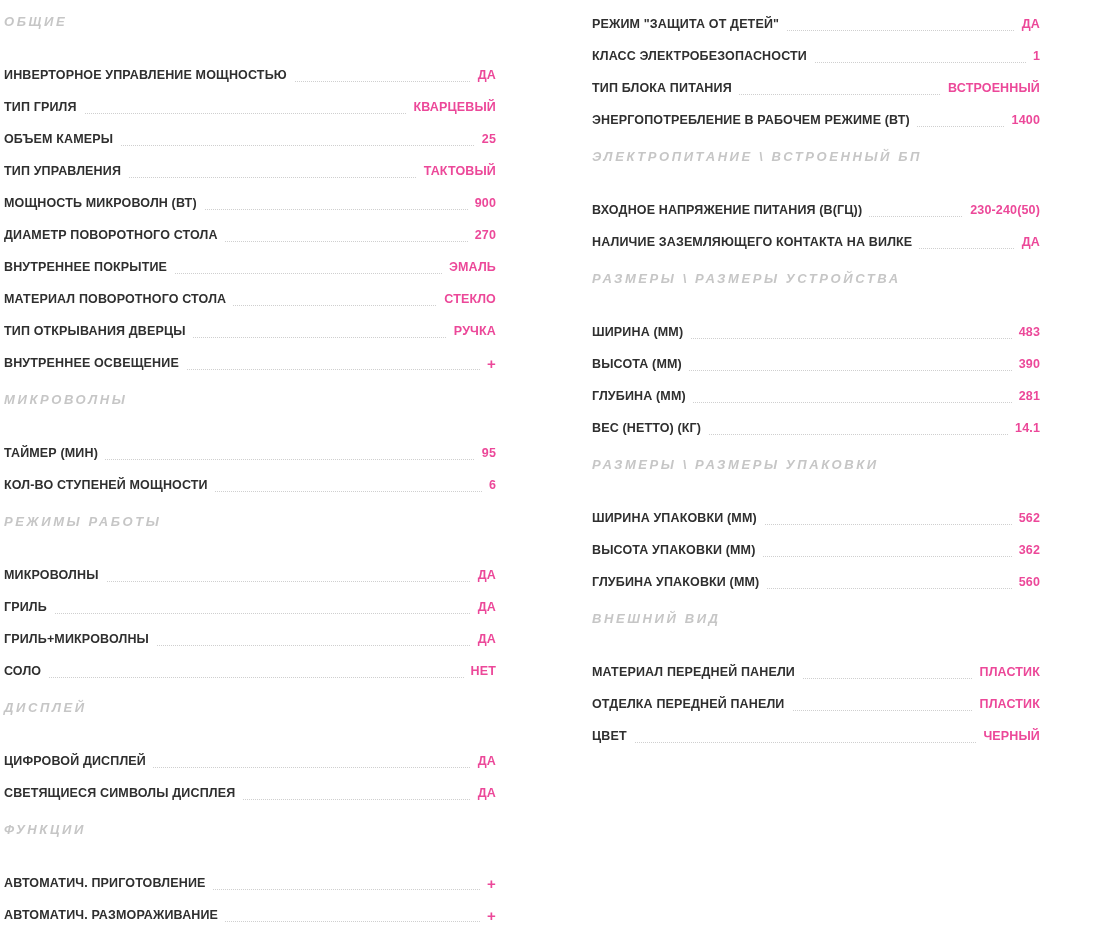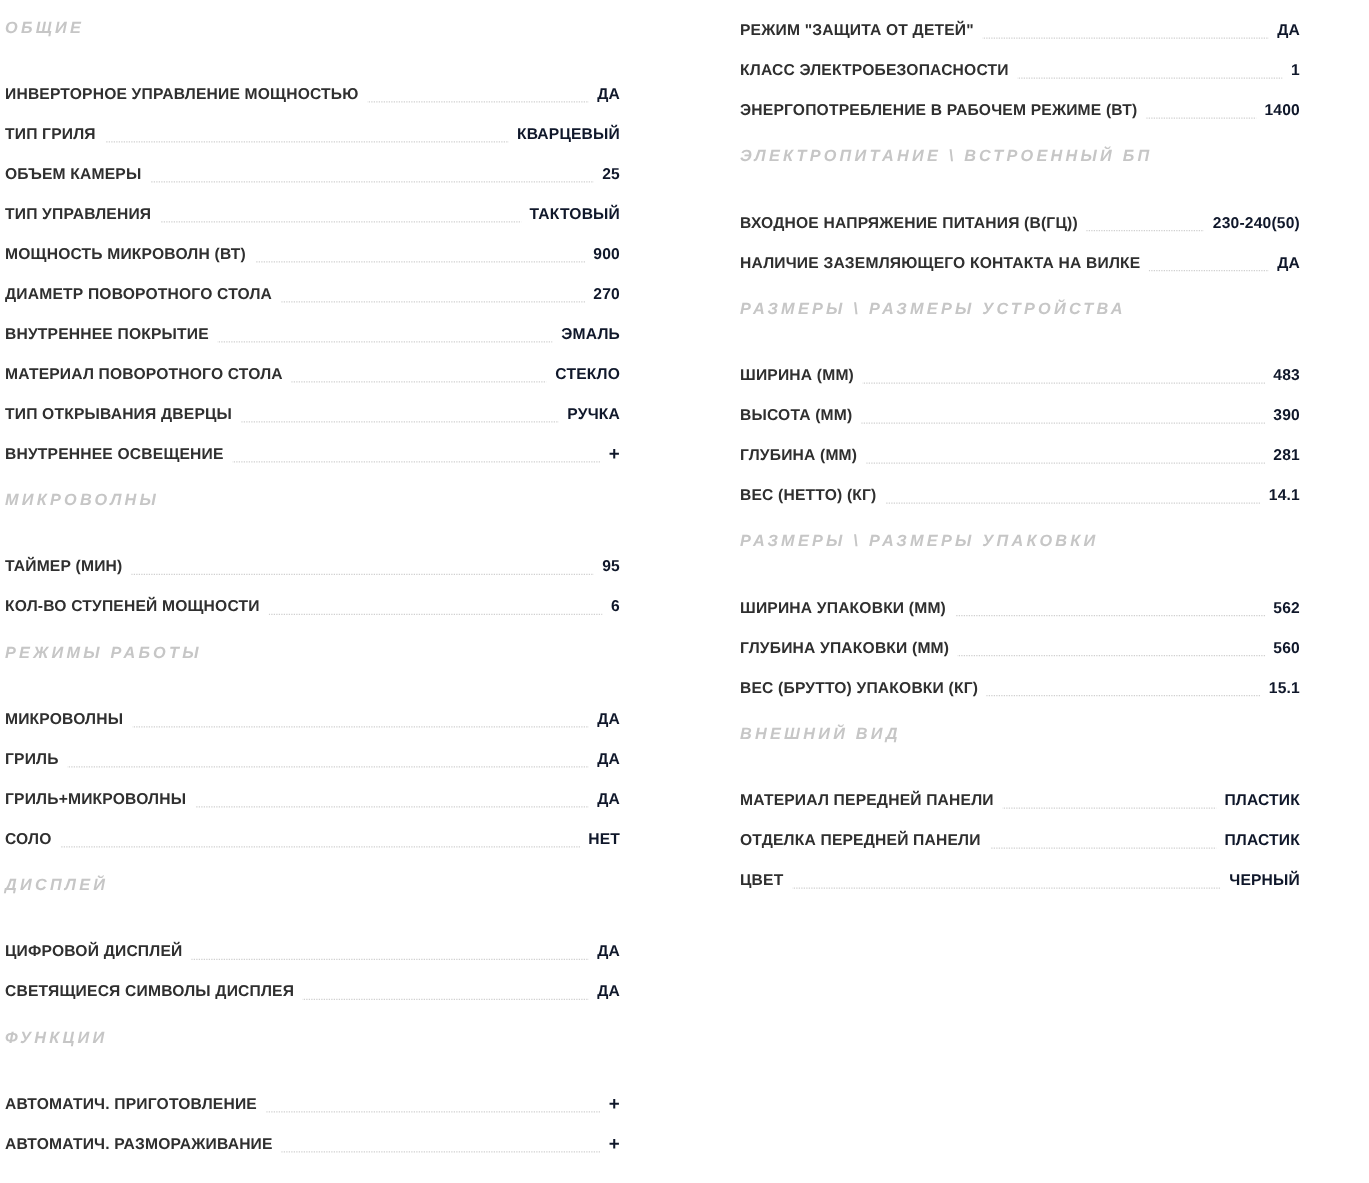--- a/index.html
+++ b/index.html
@@ -92,21 +92,21 @@
     flex: 0 1 auto;
     overflow: hidden;
     text-overflow: ellipsis;
   }
 
   .spec-row .row-value {
     position: relative;
     z-index: 2;
     background: #ffffff;
     padding-left: 7px;
-    color: #0f172a;
+    color: #ec4899;
     text-align: right;
     flex: 0 0 auto;
   }
 
   
   .spec-row .leader {
     position: absolute;
     left: 0;
     right: 0;
     bottom: 1px;
@@ -240,20 +240,25 @@
           <span class="row-name">РЕЖИМ "ЗАЩИТА ОТ ДЕТЕЙ"</span>
           <span class="row-value">ДА</span>
         </div>
         <div class="spec-row">
           <span class="leader"></span>
           <span class="row-name">КЛАСС ЭЛЕКТРОБЕЗОПАСНОСТИ</span>
           <span class="row-value">1</span>
         </div>
         <div class="spec-row">
           <span class="leader"></span>
+          <span class="row-name">ТИП БЛОКА ПИТАНИЯ</span>
+          <span class="row-value">ВСТРОЕННЫЙ</span>
+        </div>
+        <div class="spec-row">
+          <span class="leader"></span>
           <span class="row-name">ЭНЕРГОПОТРЕБЛЕНИЕ В РАБОЧЕМ РЕЖИМЕ (ВТ)</span>
           <span class="row-value">1400</span>
         </div>
         <div class="section-header">ЭЛЕКТРОПИТАНИЕ \ ВСТРОЕННЫЙ БП</div>
         <div class="spec-row">
           <span class="leader"></span>
           <span class="row-name">ВХОДНОЕ НАПРЯЖЕНИЕ ПИТАНИЯ (В(ГЦ))</span>
           <span class="row-value">230-240(50)</span>
         </div>
         <div class="spec-row">
@@ -283,27 +288,27 @@
           <span class="row-value">14.1</span>
         </div>
         <div class="section-header">РАЗМЕРЫ \ РАЗМЕРЫ УПАКОВКИ</div>
         <div class="spec-row">
           <span class="leader"></span>
           <span class="row-name">ШИРИНА УПАКОВКИ (ММ)</span>
           <span class="row-value">562</span>
         </div>
         <div class="spec-row">
           <span class="leader"></span>
+          <span class="row-name">ВЫСОТА УПАКОВКИ (ММ)</span>
+          <span class="row-value">362</span>
+        </div>
+        <div class="spec-row">
+          <span class="leader"></span>
           <span class="row-name">ГЛУБИНА УПАКОВКИ (ММ)</span>
           <span class="row-value">560</span>
-        </div>
-        <div class="spec-row">
-          <span class="leader"></span>
-          <span class="row-name">ВЕС (БРУТТО) УПАКОВКИ (КГ)</span>
-          <span class="row-value">15.1</span>
         </div>
         <div class="section-header">ВНЕШНИЙ ВИД</div>
         <div class="spec-row">
           <span class="leader"></span>
           <span class="row-name">МАТЕРИАЛ ПЕРЕДНЕЙ ПАНЕЛИ</span>
           <span class="row-value">ПЛАСТИК</span>
         </div>
         <div class="spec-row">
           <span class="leader"></span>
           <span class="row-name">ОТДЕЛКА ПЕРЕДНЕЙ ПАНЕЛИ</span>

